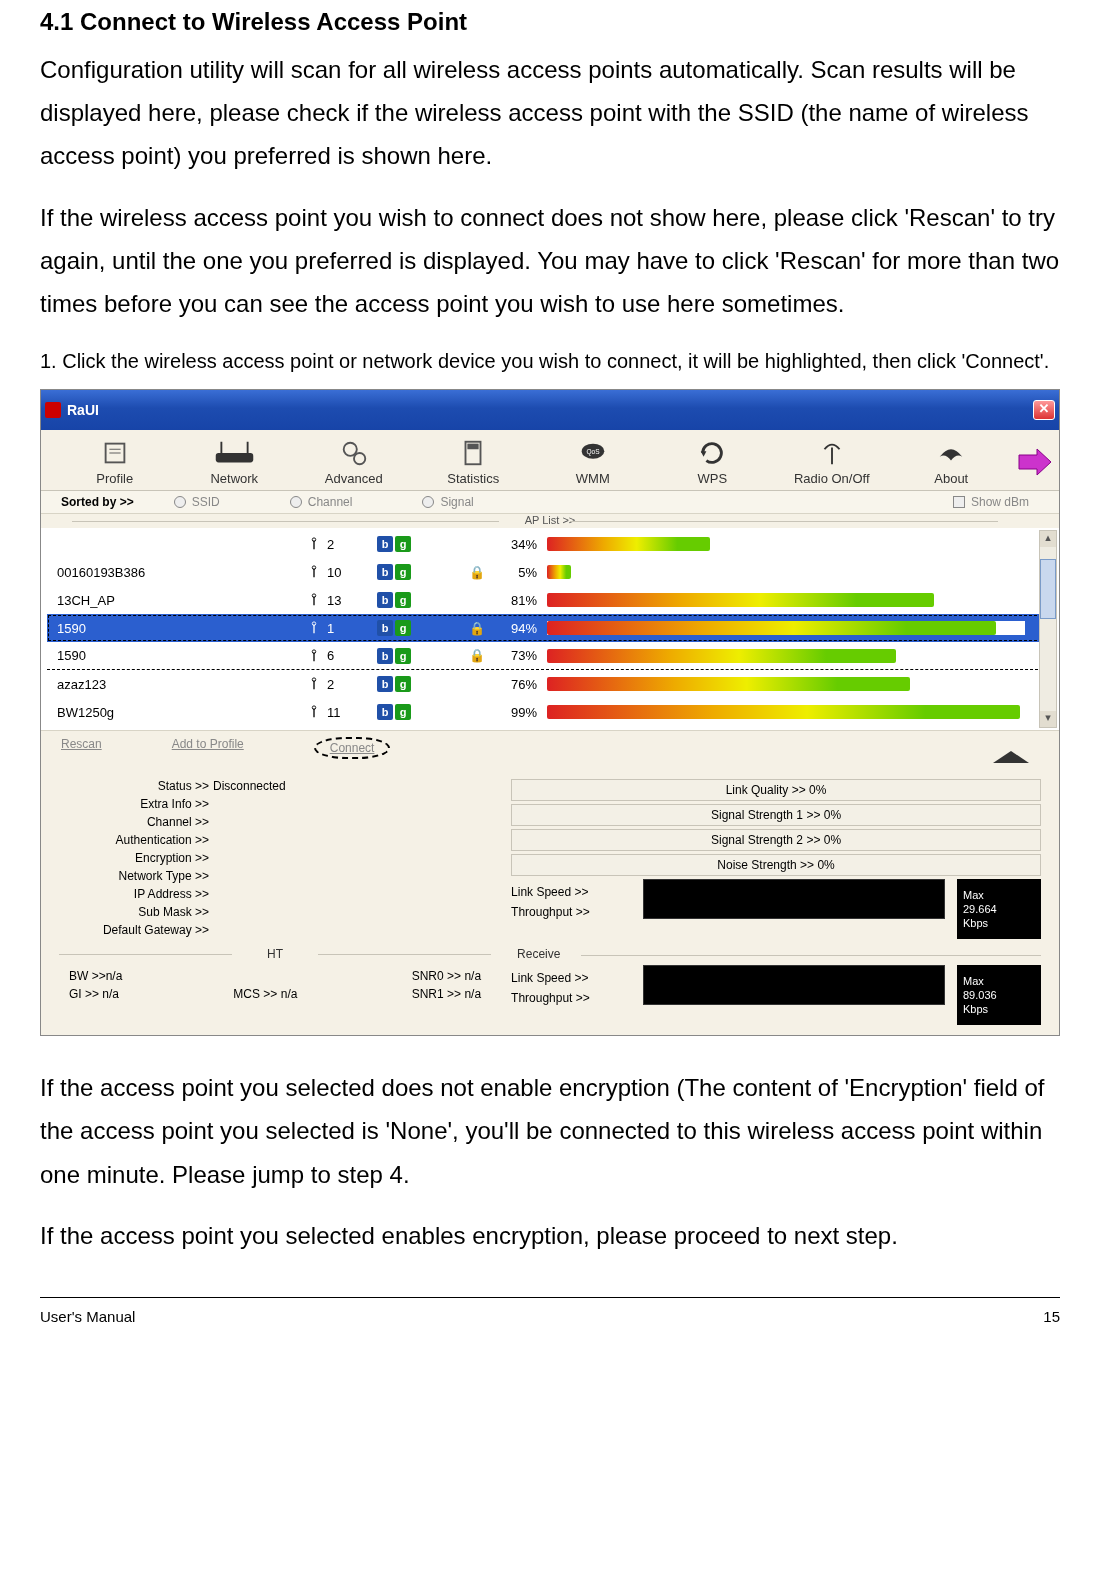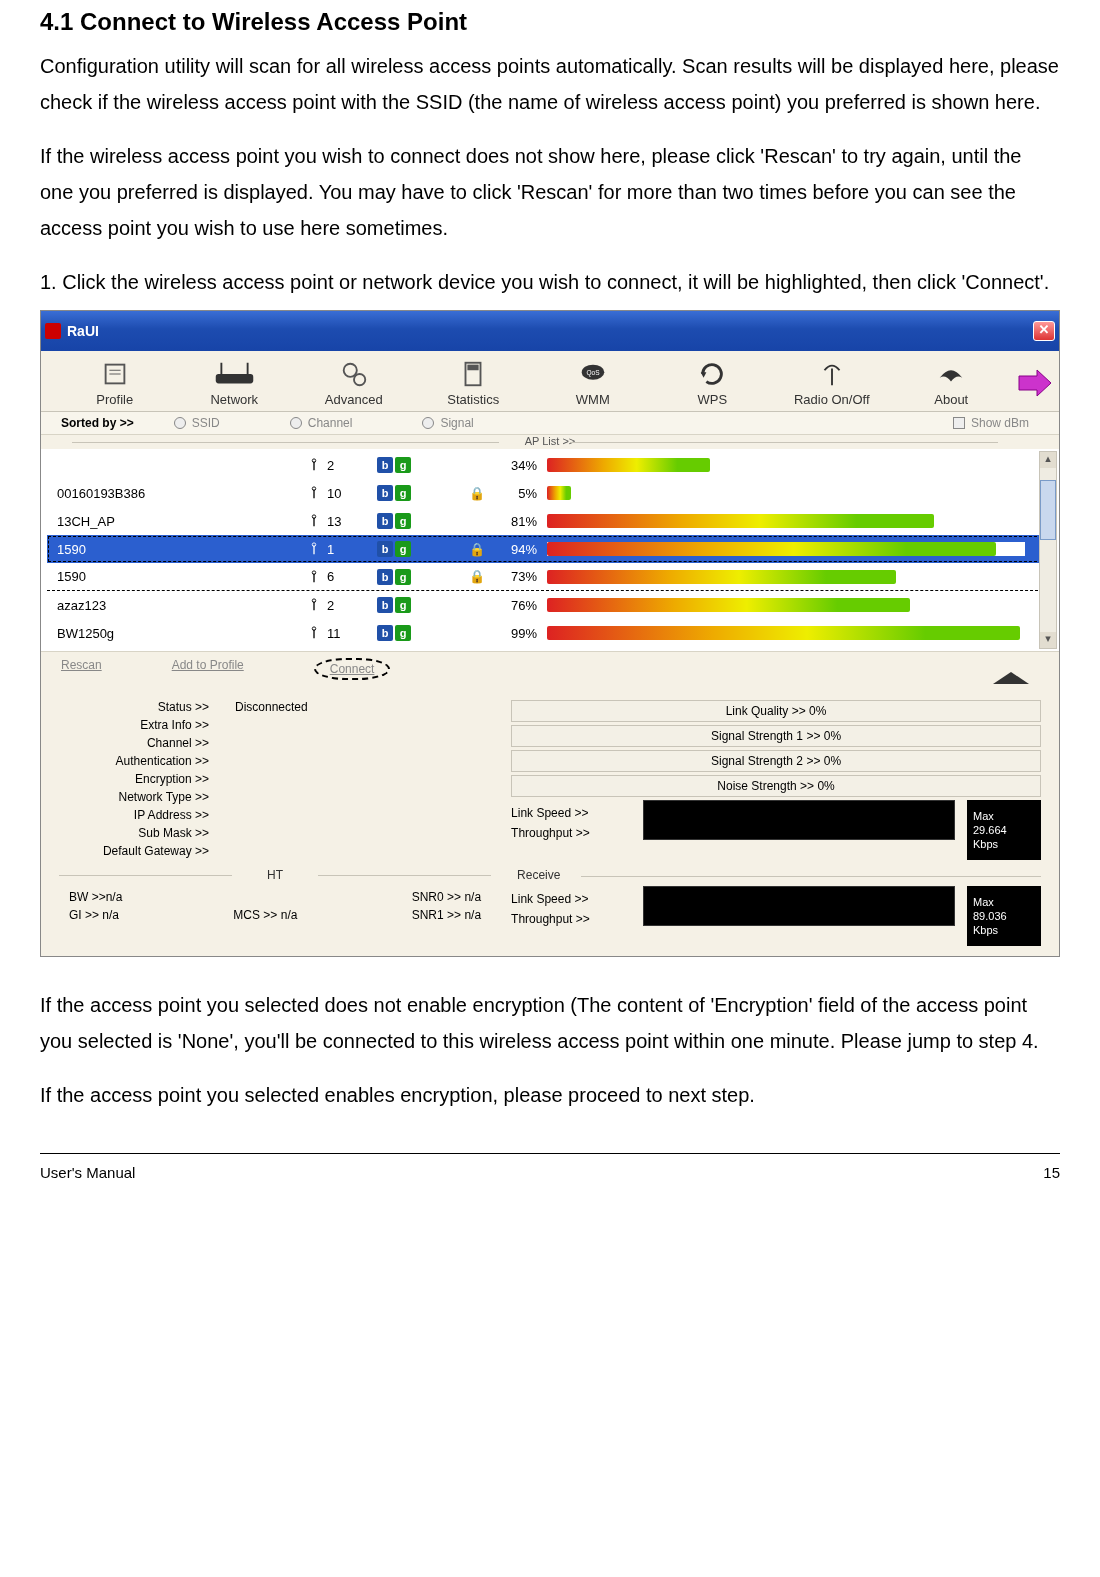--- a/index.html
+++ b/index.html
@@ -1,18 +1,18 @@
 <!DOCTYPE html>
 <html><head>
 <meta charset="utf-8">
 <style>
   * { box-sizing: border-box; margin: 0; padding: 0; }
   body { font-family: Arial, sans-serif; background: #fff; width: 1100px; margin: 0 auto; padding: 0 40px; color: #000; }
   .section-title { font-size: 24px; font-weight: bold; margin: 8px 0 12px 0; }
-  .body-text { font-size: 20px; line-height: 1.8; margin: 0 0 18px 0; }
+  .body-text { font-size: 24px; line-height: 1.8; margin: 0 0 18px 0; }
   .step { font-size: 20px; line-height: 1.8; margin: 16px 0 10px 0; }
   .app-window { border: 1px solid #888; width: 100%; background: #f5f1e6; margin-bottom: 30px; }
   .titlebar { background: linear-gradient(#3a6ed5,#1d4cb0 45%,#1744a8); color: #fff; display: flex; align-items: center; padding: 20px 4px; font-size: 14px; font-weight: bold; height: 28px; }
   .titlebar-icon { width: 16px; height: 16px; background: #c00; margin-right: 6px; border-radius: 2px; }
   .titlebar-spacer { flex: 1; }
   .close-btn { width: 22px; height: 20px; background: linear-gradient(#f99,#d33); border: 1px solid #fff; color: #fff; font-weight: bold; text-align: center; font-size: 13px; line-height: 16px; border-radius: 3px; cursor: pointer; }
   .toolbar { display: flex; background: #f5f1e6; border-bottom: 1px solid #c8c4b8; padding: 6px 0 2px 14px; }
   .tool { flex: 1; text-align: center; font-size: 13px; color: #333; cursor: pointer; padding: 2px 0; }
   .tool svg, .tool .ticon { height: 30px; display: block; margin: 0 auto 3px auto; }
   .arrow-next { width: 48px; display: flex; align-items: center; justify-content: center; }
@@ -43,30 +43,30 @@
   .chip.b { background: #2050a8; } .chip.g { background: #1a9a1a; }
   .antenna { width: 14px; height: 14px; display: inline-block; }
   .actions { display: flex; gap: 70px; padding: 6px 20px; background: #f5f1e6; font-size: 12px; color: #888; border-top: 1px solid #d8d4c6; position: relative; }
   .actions a { text-decoration: underline; cursor: pointer; }
   .connect-circle { border: 2px dashed #000; border-radius: 50%/60%; padding: 2px 14px; color: #888; text-align: right; }
   .collapse-tri { position: absolute; right: 30px; top: 20px; width: 0; height: 0; border-left: 18px solid transparent; border-right: 18px solid transparent; border-bottom: 12px solid #333; cursor: pointer; }
   .status-area { display: flex; padding: 14px 18px 10px 18px; gap: 20px; font-size: 12px; background: #f5f1e6; }
   .status-left { width: 44%; }
   .status-right { flex: 1; }
   .kv { display: flex; margin-bottom: 4px; }
-  .kv .k { width: 150px; text-align: right; margin-right: 26px; }
+  .kv .k { width: 150px; text-align: right; margin-right: 4px; }
   .kv .v { color: #000; }
   .meter { background: #f3f0e6; border: 1px solid #c8c4b8; text-align: center; padding: 3px 0; margin-bottom: 3px; font-size: 12px; }
   .group-title { position: relative; text-align: left; font-size: 12px; color: #333; margin: 8px 0 4px 0; padding-left: 6px; }
   .group-title::after { content: ""; position: absolute; left: 70px; right: 0; top: 8px; border-top: 1px solid #c8c4b8; }
   .ht-row { display: flex; justify-content: space-between; padding: 2px 10px; font-size: 12px; }
   .speedbox { display: flex; align-items: flex-start; gap: 12px; }
   .speedlabels { width: 120px; font-size: 12px; }
   .speedlabels div { margin: 6px 0; }
-  .blackbox { background: #000; color: #fff; width: 74px; height: 60px; font-size: 11px; padding: 4px 6px; display: flex; flex-direction: column; justify-content: center; line-height: 1.3; }
+  .blackbox { background: #000; color: #fff; width: 84px; height: 60px; font-size: 11px; padding: 4px 6px; display: flex; flex-direction: column; justify-content: center; line-height: 1.3; }
   .ht-section { margin-top: 8px; }
   .ht-divider { position: relative; text-align: center; font-size: 12px; color: #333; margin: 10px 0 6px 0; }
   .ht-divider::before, .ht-divider::after { content: ""; position: absolute; top: 7px; width: 40%; border-top: 1px solid #c8c4b8; }
   .ht-divider::before { left: 0; } .ht-divider::after { right: 0; }
   .footer { border-top: 1px solid #000; margin-top: 40px; padding: 10px 0 30px 0; display: flex; justify-content: space-between; font-size: 15px; }
 </style>
 </head>
 <body>
 
 <h2 class="section-title">4.1 Connect to Wireless Access Point</h2>

